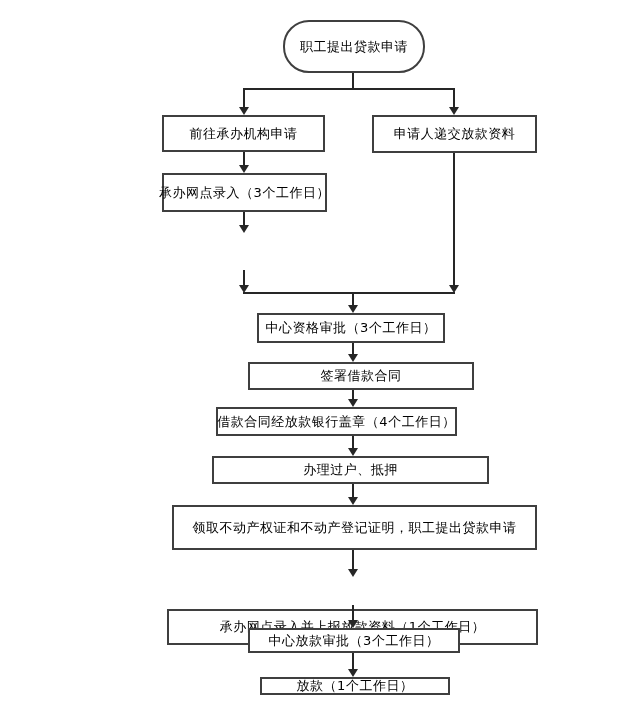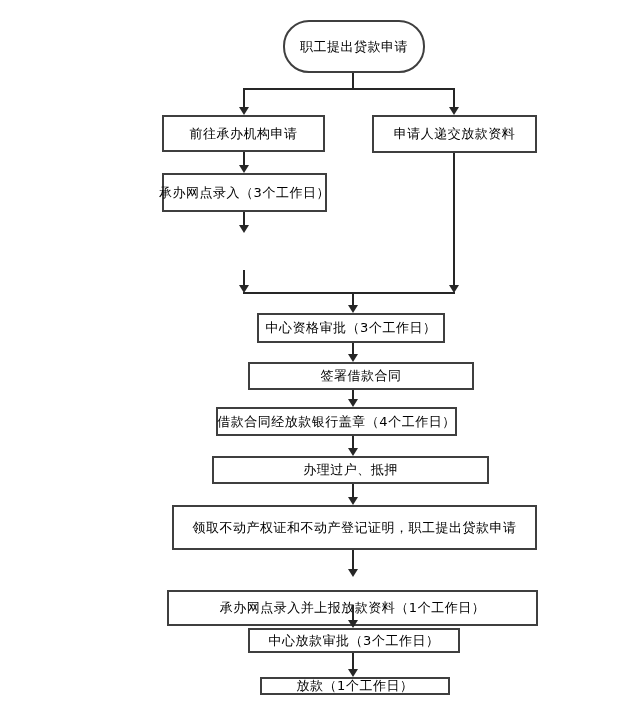--- a/index.html
+++ b/index.html
@@ -38,21 +38,21 @@
   #n-start{left:283px;top:20px;width:142px;height:53px;}
   #n-left1{left:162px;top:115px;width:163px;height:37px;}
   #n-right1{left:372px;top:115px;width:165px;height:38px;}
   #n-left2{left:162px;top:173px;width:165px;height:39px;}
   #n-left3{left:162px;top:233px;width:165px;height:37px;}
   #n-qual{left:257px;top:313px;width:188px;height:30px;}
   #n-sign{left:248px;top:362px;width:226px;height:28px;}
   #n-stamp{left:216px;top:407px;width:241px;height:29px;}
   #n-transfer{left:212px;top:456px;width:277px;height:28px;}
   #n-collect{left:172px;top:505px;width:365px;height:45px;}
-  #n-submit{left:167px;top:590px;width:371px;height:36px;}
+  #n-submit{left:167px;top:609px;width:371px;height:36px;}
   #n-approve{left:248px;top:628px;width:212px;height:25px;}
   #n-disburse{left:260px;top:677px;width:190px;height:18px;}
 </style>
 </head>
 <body>
 
 <div id="canvas">
 
   <div id="n-start" class="box terminator">职工提出贷款申请</div>
 

